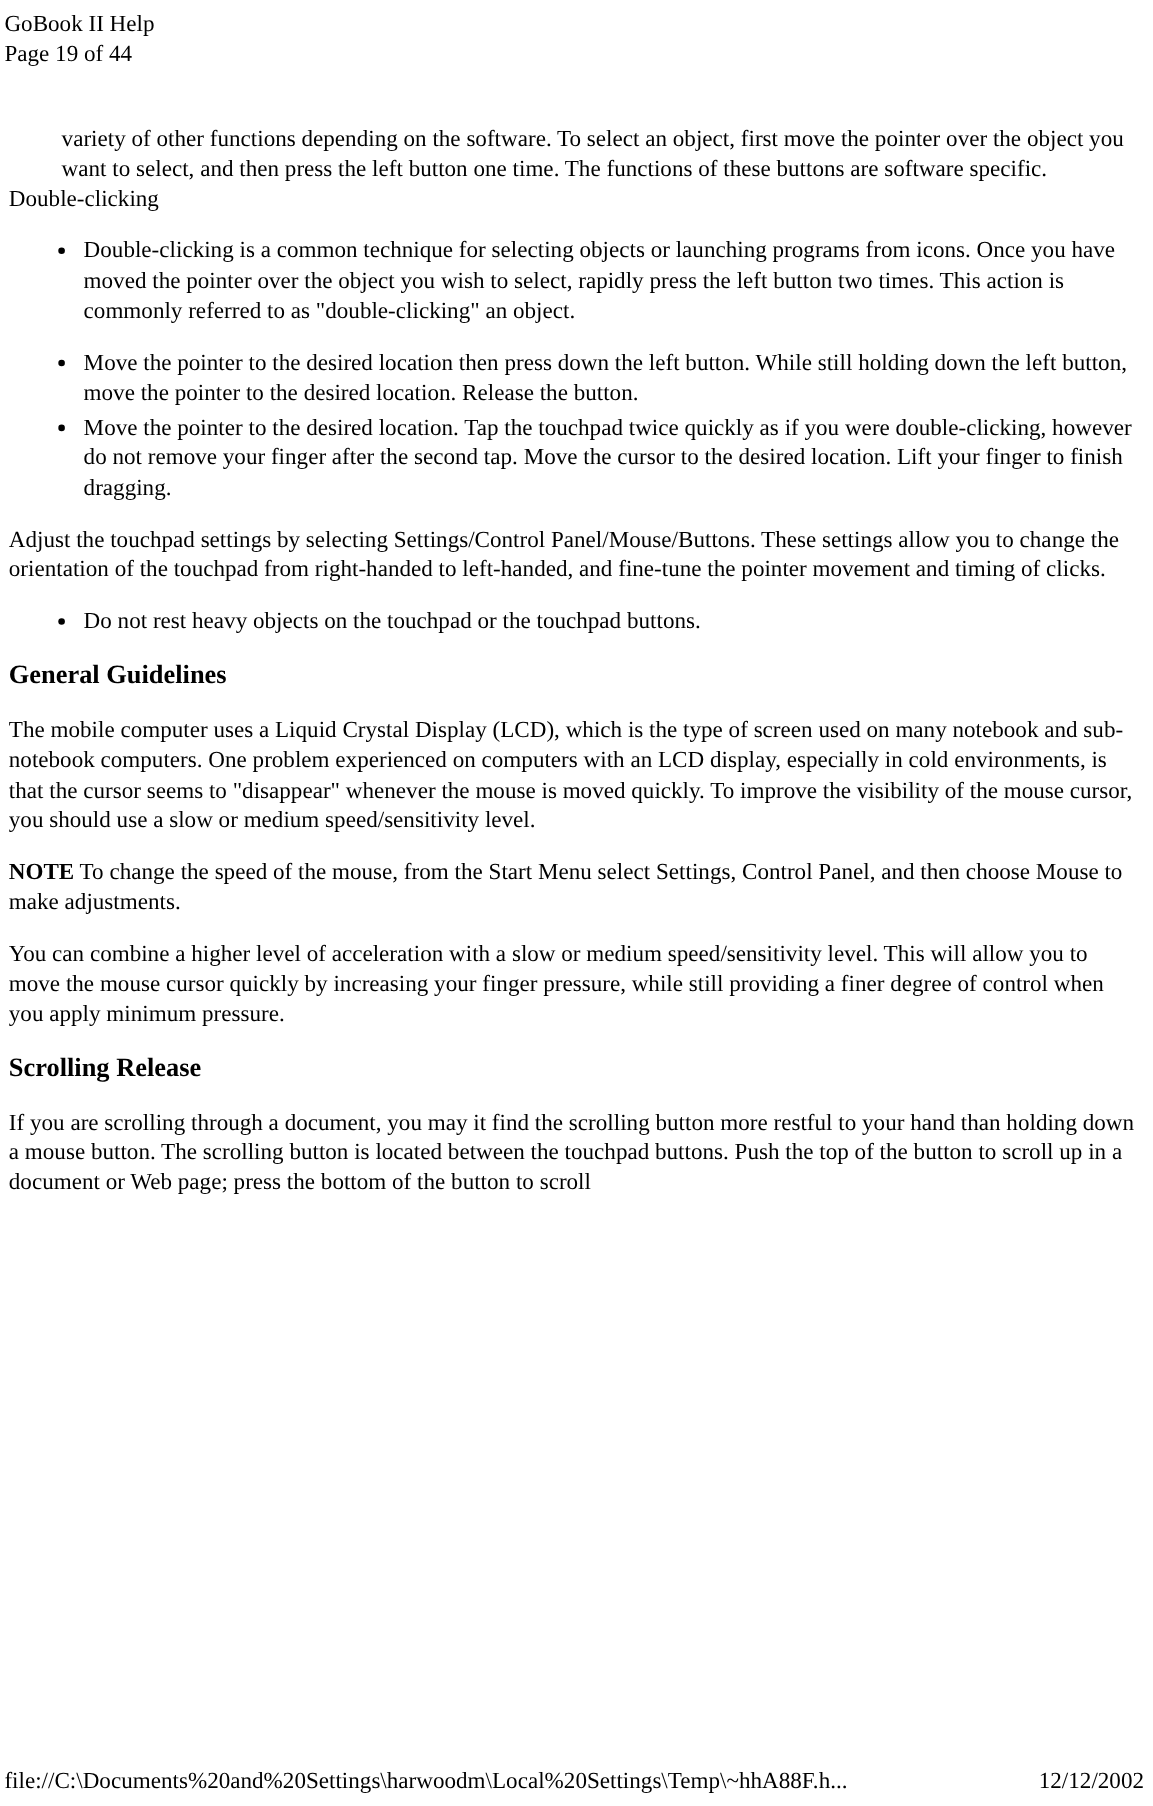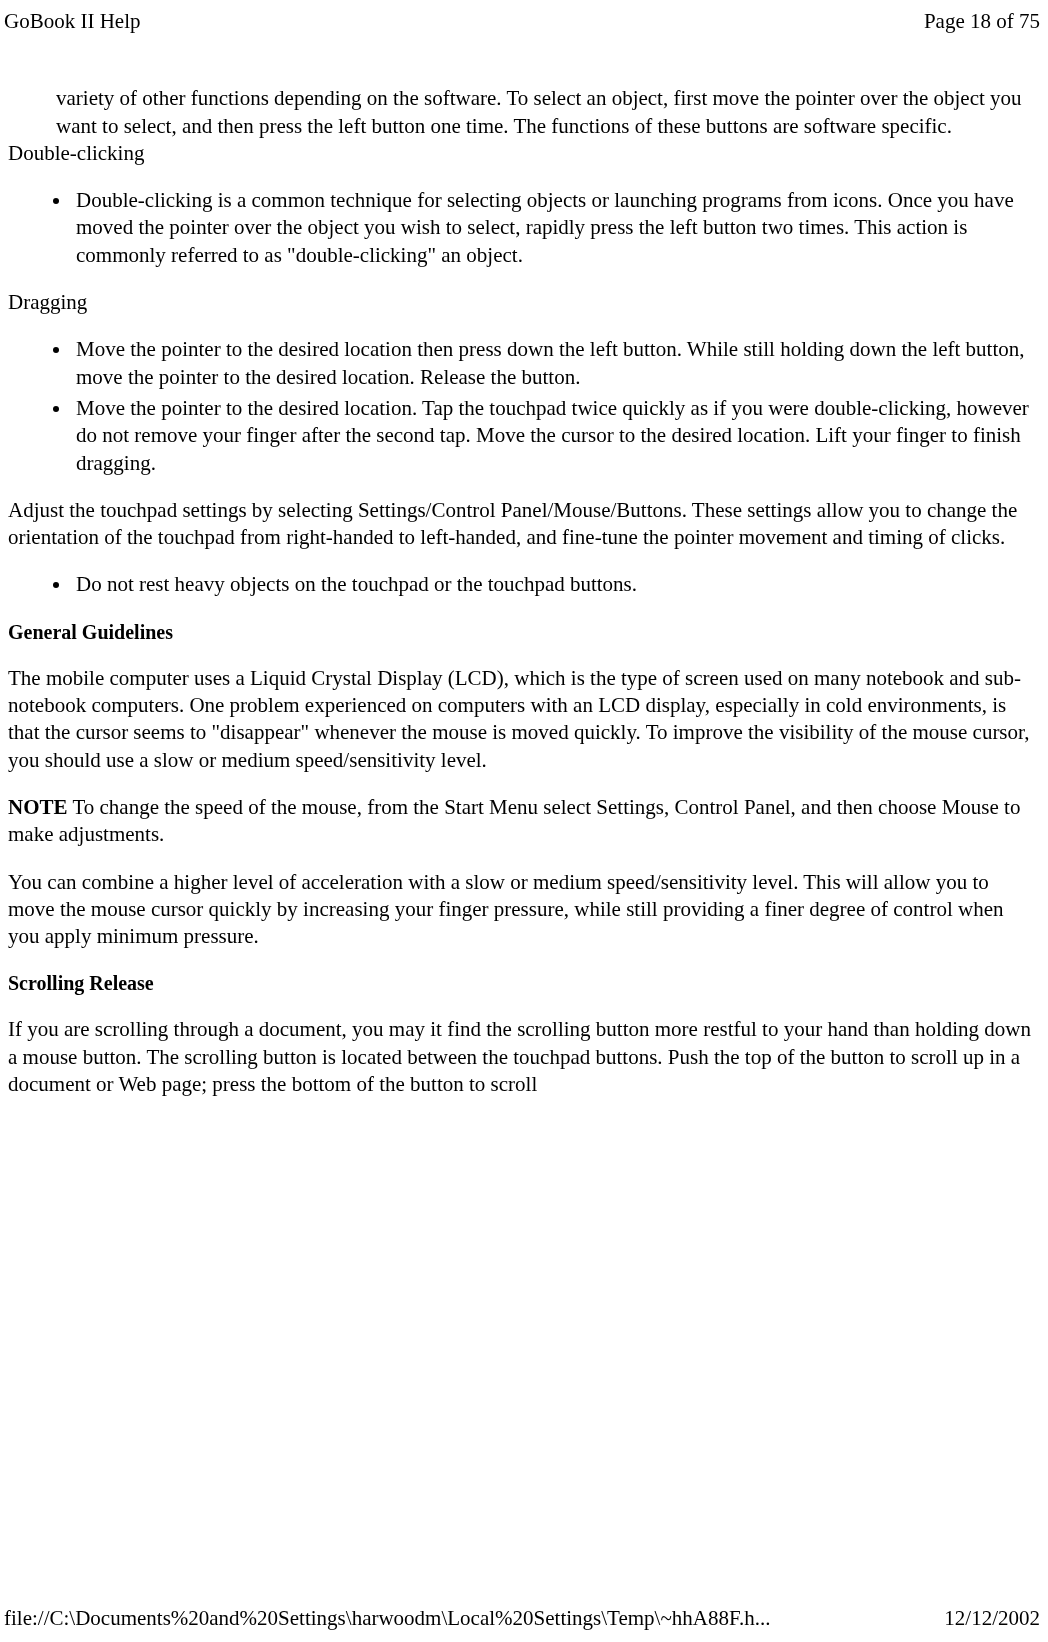--- a/index.html
+++ b/index.html
@@ -15,20 +15,21 @@
       background: #fff;
       width: 1048px;
       height: 1642px;
       position: relative;
     }
     .header {
       display: flex;
       justify-content: space-between;
       padding: 8px 8px 0 4px;
       font-size: 21px;
+      flex-direction: column;
     }
     .content {
       padding: 50px 8px 0 8px;
     }
     .indented-block {
       padding-left: 48px;
     }
     .section-label {
       margin-bottom: 20px;
     }
@@ -41,21 +42,21 @@
       margin-bottom: 4px;
       padding-left: 4px;
     }
     ul li:last-child {
       margin-bottom: 0;
     }
     .para {
       margin-bottom: 20px;
     }
     h3 {
-      font-size: 20px;
+      font-size: 24px;
       font-weight: bold;
       margin-bottom: 20px;
       margin-top: 4px;
     }
     .note-label {
       font-weight: bold;
     }
     .footer {
       position: absolute;
       bottom: 10px;
@@ -65,33 +66,32 @@
       justify-content: space-between;
       font-size: 21px;
       gap: 16px;
     }
   </style>
 </head>
 <body>
 
 <div class="header">
   <span>GoBook II Help</span>
-  <span>Page 18 of 75</span>
+  <span>Page 19 of 44</span>
 </div>
 
 <div class="content">
 
   <div class="indented-block">variety of other functions depending on the software. To select an object, first move the pointer over the object you want to select, and then press the left button one time. The functions of these buttons are software specific.</div>
 
   <div class="section-label">Double-clicking</div>
   <ul>
     <li>Double-clicking is a common technique for selecting objects or launching programs from icons. Once you have moved the pointer over the object you wish to select, rapidly press the left button two times. This action is commonly referred to as "double-clicking" an object.</li>
   </ul>
 
-  <div class="section-label">Dragging</div>
   <ul>
     <li>Move the pointer to the desired location then press down the left button. While still holding down the left button, move the pointer to the desired location. Release the button.</li>
     <li>Move the pointer to the desired location. Tap the touchpad twice quickly as if you were double-clicking, however do not remove your finger after the second tap. Move the cursor to the desired location. Lift your finger to finish dragging.</li>
   </ul>
 
   <div class="para">Adjust the touchpad settings by selecting Settings/Control Panel/Mouse/Buttons. These settings allow you to change the orientation of the touchpad from right-handed to left-handed, and fine-tune the pointer movement and timing of clicks.</div>
 
   <ul>
     <li> Do not rest heavy objects on the touchpad or the touchpad buttons.</li>
   </ul>

